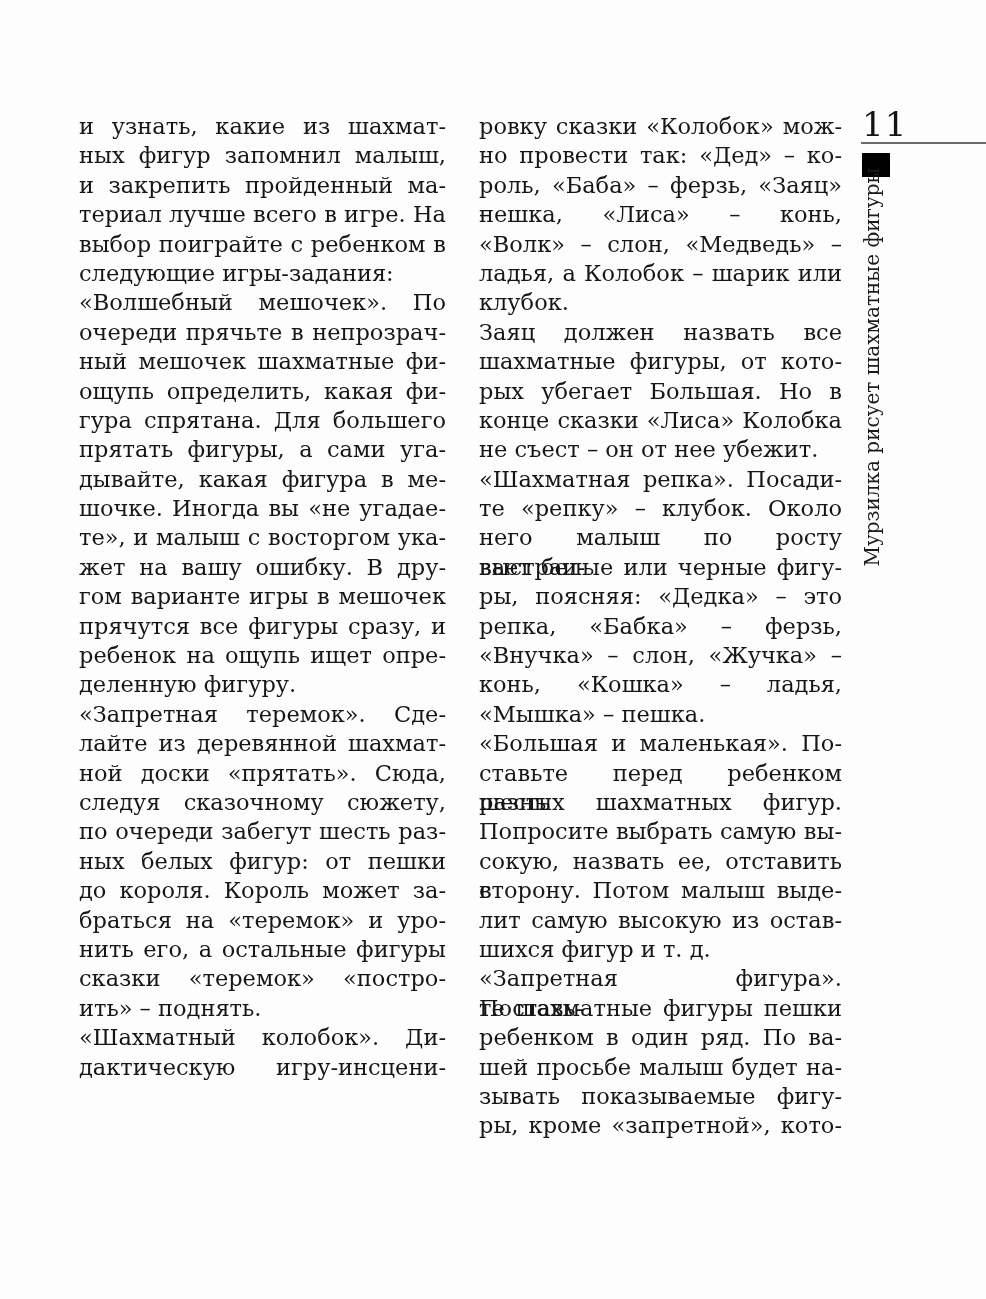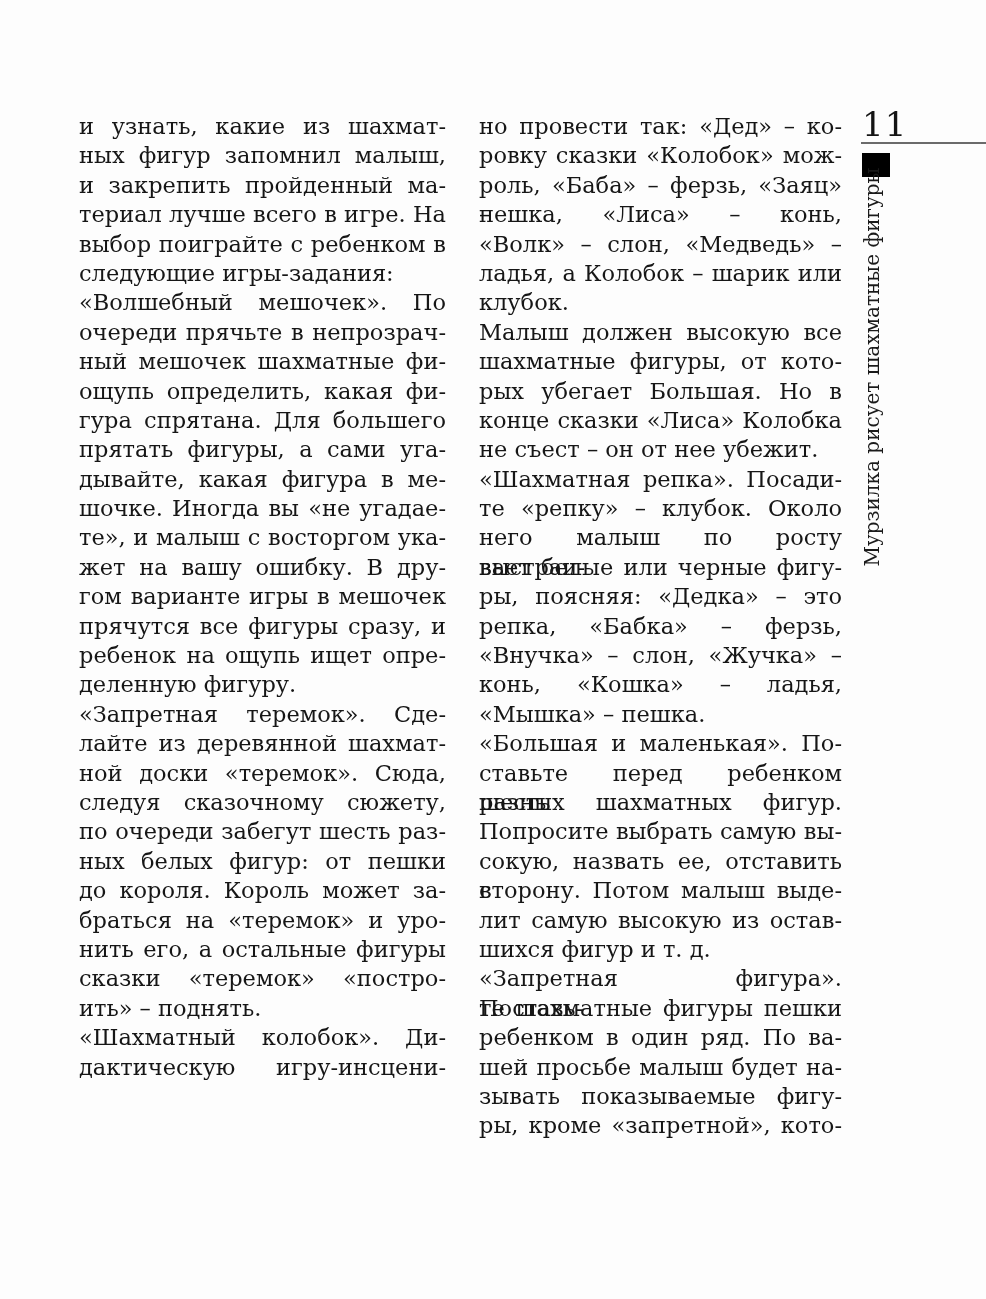--- a/index.html
+++ b/index.html
@@ -85,42 +85,42 @@
       <div class="line">дывайте, какая фигура в ме-</div>
       <div class="line">шочке. Иногда вы «не угадае-</div>
       <div class="line">те», и малыш с восторгом ука-</div>
       <div class="line">жет на вашу ошибку. В дру-</div>
       <div class="line">гом варианте игры в мешочек</div>
       <div class="line">прячутся все фигуры сразу, и</div>
       <div class="line">ребенок на ощупь ищет опре-</div>
       <div class="line para-end">деленную фигуру.</div>
       <div class="line">«Запретная теремок». Сде-</div>
       <div class="line">лайте из деревянной шахмат-</div>
-      <div class="line">ной доски «теремок». Сюда,</div>
+      <div class="line">ной доски «прятать». Сюда,</div>
       <div class="line">следуя сказочному сюжету,</div>
       <div class="line">по очереди забегут шесть раз-</div>
       <div class="line">ных белых фигур: от пешки</div>
       <div class="line">до короля. Король может за-</div>
       <div class="line">браться на «теремок» и уро-</div>
       <div class="line">нить его, а остальные фигуры</div>
       <div class="line">сказки «теремок» «постро-</div>
       <div class="line para-end">ить» – поднять.</div>
       <div class="line">«Шахматный колобок». Ди-</div>
       <div class="line">дактическую игру-инсцени-</div>
     </div>
 
   <div class="text-column" id="right-column" style="color: rgb(22, 22, 22);">
+      <div class="line">ровку сказки «Колобок» мож-</div>
       <div class="line">но провести так: «Дед» – ко-</div>
-      <div class="line">ровку сказки «Колобок» мож-</div>
       <div class="line">роль, «Баба» – ферзь, «Заяц» –</div>
       <div class="line">пешка, «Лиса» – конь,</div>
       <div class="line">«Волк» – слон, «Медведь» –</div>
       <div class="line">ладья, а Колобок – шарик или</div>
       <div class="line para-end">клубок.</div>
-      <div class="line">Малыш должен высокую все</div>
+      <div class="line">Заяц должен назвать все</div>
       <div class="line">шахматные фигуры, от кото-</div>
       <div class="line">рых убегает Большая. Но в</div>
       <div class="line">конце сказки «Лиса» Колобка</div>
       <div class="line para-end">не съест – он от нее убежит.</div>
       <div class="line">«Шахматная репка». Посади-</div>
       <div class="line">те «репку» – клубок. Около</div>
       <div class="line">него малыш по росту выстраи-</div>
       <div class="line">вает белые или черные фигу-</div>
       <div class="line">ры, поясняя: «Дедка» – это</div>
       <div class="line">репка, «Бабка» – ферзь,</div>

